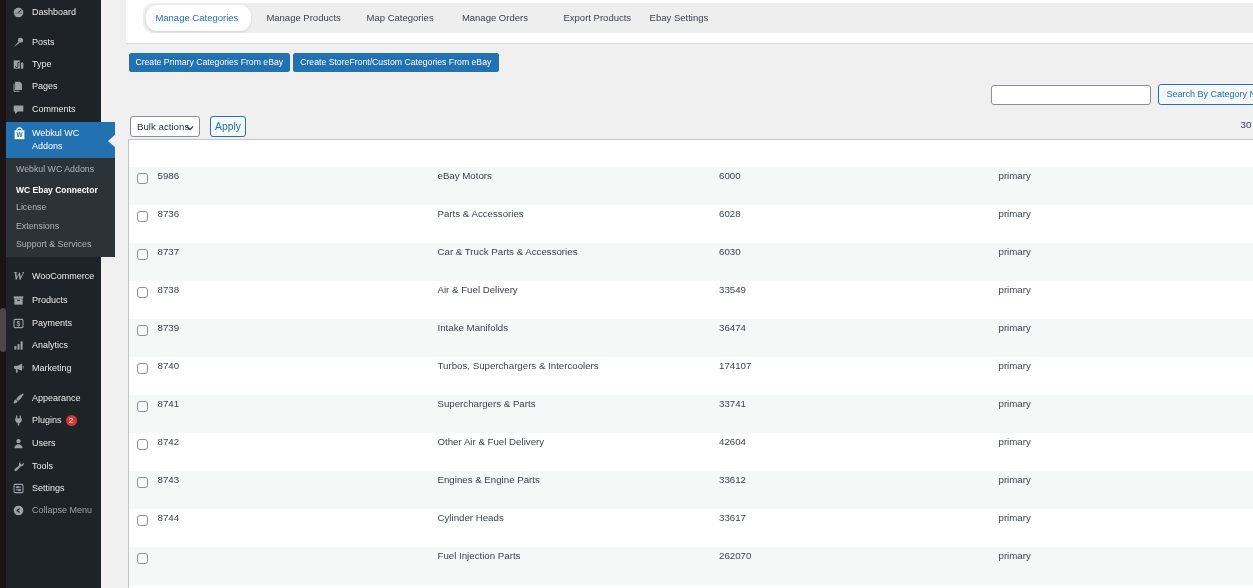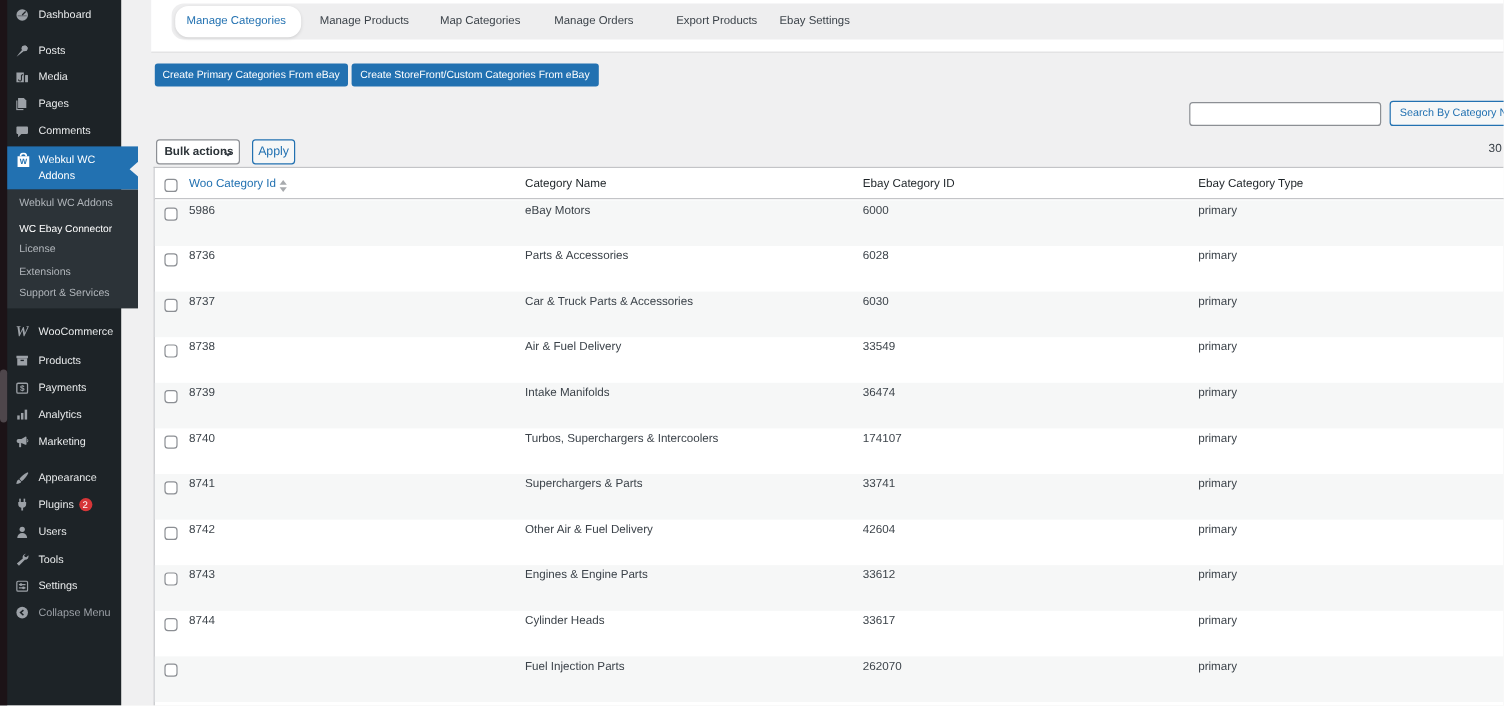--- a/index.html
+++ b/index.html
@@ -23,21 +23,21 @@
   .tab { position:absolute; top:13px; font-size:9.5px; font-weight:400; color:#3c434a; white-space:nowrap; line-height:10px; }
   #pill { position:absolute; left:20.9px; top:5px; width:104.6px; height:25.5px; background:#fff; border-radius:11px; box-shadow:0 1px 3px rgba(0,0,0,0.13); }
   
   .bluebtn { position:absolute; top:53px; height:19px; background:#2271b1; color:#fff; font-size:8.7px;
     border-radius:2.5px; text-align:center; line-height:19px; white-space:nowrap; }
   #searchbox { position:absolute; left:991px; top:85px; width:160px; height:20px; background:#fff; border:1px solid #8c8f94; border-radius:3px; }
   #searchbtn { position:absolute; left:1158px; top:84px; width:140px; height:21px; background:#f6f7f7; border:1px solid #2271b1;
     border-radius:3px; color:#2271b1; font-size:9px; line-height:19px; padding-left:7.5px; white-space:nowrap; }
   #items30 { position:absolute; left:1240.5px; top:119px; font-size:9.8px; color:#3c434a; white-space:nowrap; }
   #bulksel { position:absolute; left:129.5px; top:116px; width:70px; height:21px; background:#fff; border:1px solid #8c8f94; border-radius:3px;
-    font-size:9.7px; color:#2c3338; line-height:19px; padding-left:6.5px;font-weight:bold; }
+    font-size:9.7px; color:#2c3338; line-height:19px; padding-left:6.5px; }
   #applybtn { position:absolute; left:210px; top:116px; width:36px; height:21px; background:#f6f7f7; border:1px solid #2271b1; border-radius:3px;
     color:#2271b1; font-size:10.3px; text-align:center; line-height:19px; }
   
   #table { position:absolute; left:128px; top:139px; width:1125px; height:449px; background:#fff;
     border-top:1px solid #c3c4c7; border-left:1px solid #c3c4c7; }
   .hrow { position:absolute; left:0; top:0; width:1125px; height:26px; background:#fff; border-bottom:1px solid #c3c4c7; }
   .row { position:absolute; left:0; width:1125px; height:38px; }
   .row.alt { background:#f6f7f7; }
   .cb { position:absolute; width:11px; height:11px; background:#fff; border:1px solid #8c8f94; border-radius:3px; }
   .c1 { position:absolute; left:28.5px; font-size:9.7px; color:#3c434a; line-height:11px; }
@@ -68,21 +68,21 @@
       <path d="M8 6.5 L9.8 8.3 L5.5 11.5 L1.2 15 L4.6 10.4 Z" fill="#9ca1a7"></path>
       <path d="M12 1.2 L14.8 4 L13.6 8 L7.8 2.4 Z" fill="#9ca1a7"></path>
     </svg>
   <div class="mi" style="top:37.5px">Posts</div>
 
   <svg class="micon" style="top:59px" viewBox="0 0 16 16">
       <path d="M1 2 h9 v12 h-9 z" fill="#9ca1a7"></path>
       <path d="M3.5 10.5 a1.8 1.8 0 1 0 3.6 0 v-5 l2 -1" stroke="#22262a" stroke-width="1.3" fill="none"></path>
       <rect x="11.5" y="5" width="3.5" height="9" rx="0.8" fill="#9ca1a7"></rect>
     </svg>
-  <div class="mi" style="top:60px">Media</div>
+  <div class="mi" style="top:60px">Type</div>
 
   <svg class="micon" style="top:81px" viewBox="0 0 16 16">
       <path d="M3 1 h7 l3 3 v9 h-10 z" fill="#9ca1a7"></path>
       <path d="M1.5 4 v11 h8" stroke="#9ca1a7" stroke-width="1.4" fill="none"></path>
     </svg>
   <div class="mi" style="top:82px">Pages</div>
 
   <svg class="micon" style="top:103.5px" viewBox="0 0 16 16">
       <path d="M2 2 h12 a1 1 0 0 1 1 1 v7 a1 1 0 0 1 -1 1 h-7 l-4 4 v-4 h-1 a1 1 0 0 1 -1 -1 v-7 a1 1 0 0 1 1 -1 z" fill="#9ca1a7"></path>
     </svg>
@@ -91,21 +91,21 @@
   <svg class="micon" style="top:127px; left:12.5px; width:13px; height:13px;" viewBox="0 0 16 16">
       <path d="M2 4 h12 v11 h-12 z" fill="#fff"></path>
       <path d="M5 4 a3 3 0 0 1 6 0" stroke="#fff" stroke-width="1.6" fill="none"></path>
       <text x="8" y="12" font-size="8" font-weight="bold" fill="#2271b1" text-anchor="middle" font-family="Liberation Sans">W</text>
     </svg>
   <div class="mi" style="top:128.5px; color:#fff;">Webkul WC</div>
   <div class="mi" style="top:142px; color:#fff;">Addons</div>
   <div id="active-arrow"></div>
 
   <div class="sub" style="top:165.3px">Webkul WC Addons</div>
-  <div class="sub" style="top:185.6px; color:#fff; font-weight:400; font-size:8.5px;">WC Ebay Connector</div>
+  <div class="sub" style="top:185.6px; color:#fff; font-weight:700; font-size:8.5px;">WC Ebay Connector</div>
   <div class="sub" style="top:203.3px">License</div>
   <div class="sub" style="top:221.8px">Extensions</div>
   <div class="sub" style="top:240.4px">Support &amp; Services</div>
 
   <svg class="micon" style="top:271.2px" viewBox="0 0 16 16">
       <text x="8" y="13" font-size="18" font-weight="bold" fill="#9ca1a7" text-anchor="middle" font-family="Liberation Serif" font-style="italic">W</text>
     </svg>
   <div class="mi" style="top:272.2px">WooCommerce</div>
 
   <svg class="micon" style="top:294.7px" viewBox="0 0 16 16">
@@ -195,29 +195,20 @@
 <div id="searchbtn">Search By Category Name</div>
 <div id="items30">30 items</div>
 <div id="bulksel">Bulk actions
   <svg style="position:absolute; right:4.5px; top:7.5px;" width="8" height="6" viewBox="0 0 8 6">
       <path d="M1 1.5 L4 4.5 L7 1.5" stroke="#3c434a" stroke-width="1.4" fill="none"></path>
     </svg>
 </div>
 <div id="applybtn">Apply</div>
 
 <div id="table">
-  <div class="hrow">
-    <div class="cb" style="left:8px; top:9px;"></div>
-    <div class="c1" style="top:8px;"><span id="sortlink">Woo Category Id</span></div>
-    <div class="tri-up" style="left:103.5px; top:10px;"></div>
-    <div class="tri-dn" style="left:103.5px; top:16px;"></div>
-    <div class="c2 hd" style="top:8px;">Category Name</div>
-    <div class="c3 hd" style="top:8px;">Ebay Category ID</div>
-    <div class="c4 hd" style="top:8px;">Ebay Category Type</div>
-  </div>
   <div class="row alt" style="top:27px">
     <div class="cb" style="left:8px; top:6px;"></div>
     <div class="c1" style="top:3px;">5986</div>
     <div class="c2" style="top:3px;">eBay Motors</div>
     <div class="c3" style="top:3px;">6000</div>
     <div class="c4" style="top:3px;">primary</div>
   </div>
   <div class="row" style="top:65px">
     <div class="cb" style="left:8px; top:6px;"></div>
     <div class="c1" style="top:3px;">8736</div>

